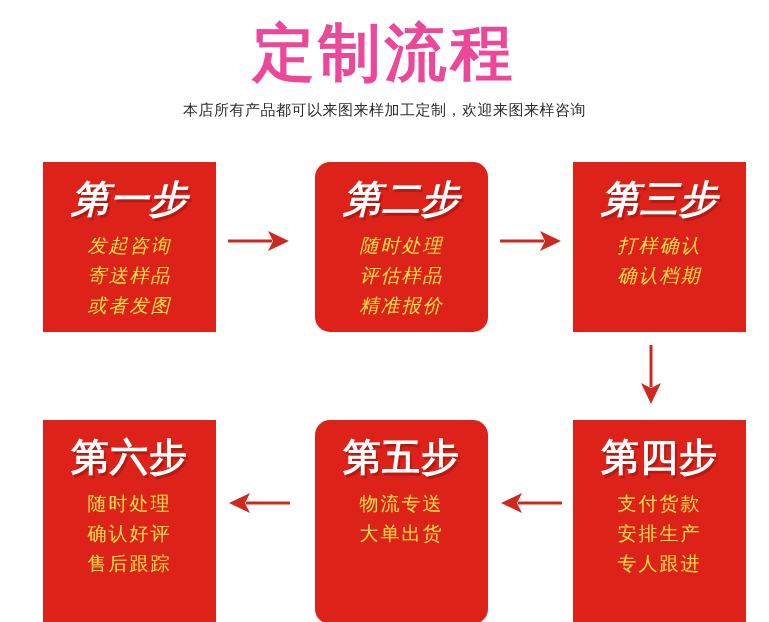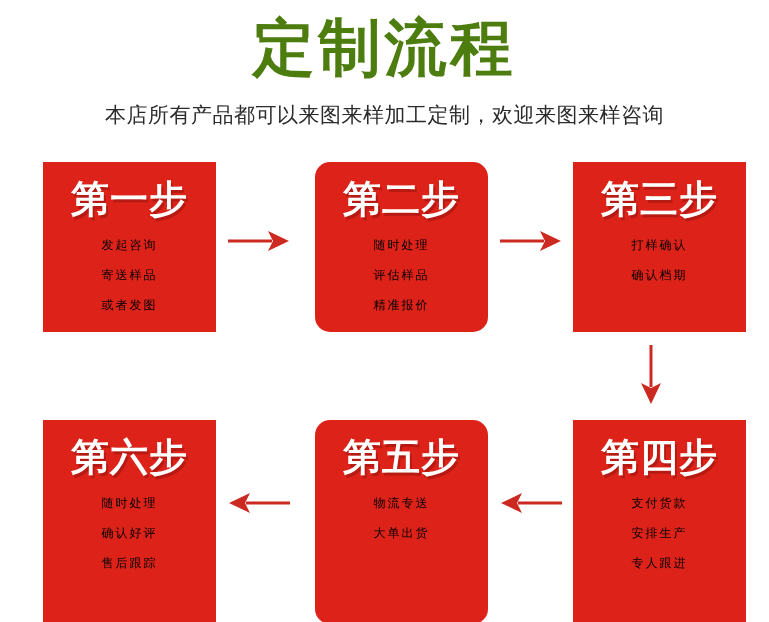--- a/index.html
+++ b/index.html
@@ -29,46 +29,46 @@
     width: 769px;
     text-align: center;
   }
   .main-title {
     margin: 0;
     padding-top: 22px;
     font-size: 62px;
     line-height: 1.0;
     font-weight: 700;
     letter-spacing: 4px;
-    color: #4d7c0f;
+    color: #ec4899;
     text-shadow:
        1px  1px 0 #ffffff,
        2px  2px 0 rgba(255,255,255,0.85),
       -1px -1px 0 rgba(255,255,255,0.6);
-    font-family: Liberation Mono, monospace;
+    font-family: Liberation Sans, sans-serif;
   }
   .subtitle {
     margin: 0;
     padding-top: 17px;
-    font-size: 21px;
+    font-size: 15px;
     color: #2b2b2b;
     letter-spacing: 0.5px;
     font-family: "DejaVu Sans", "Liberation Sans", sans-serif;
   }
 
   
   .step-box {
     position: absolute;
     width: 173px;
     background: #dd2319;
     box-sizing: border-box;
     text-align: center;
     overflow: hidden;
   }
-  .step-box.row-top { top: 162px; height: 170px; }
+  .step-box.row-top { top: 162px; height: 170px; font-style: italic; }
   .step-box.row-bottom { top: 420px; height: 204px; }
 
   .step-box.col-1 { left: 43px; }
   .step-box.col-2 { left: 315px; border-radius: 15px; }
   .step-box.col-3 { left: 573px; }
 
   .step-title {
     margin: 0;
     padding-top: 17px;
     font-size: 38px;
@@ -79,23 +79,23 @@
     text-shadow: 2px 3px 0 rgba(150,20,12,0.55);
     font-family: "DejaVu Sans", "Liberation Sans", sans-serif;
   }
 
   .step-lines {
     margin: 0;
     padding: 9px 0 0 0;
     list-style: none;
   }
   .step-line {
-    font-size: 12px;
+    font-size: 19px;
     line-height: 30px;
-    color: #000000;
+    color: #fde047;
     letter-spacing: 2px;
     font-family: "DejaVu Sans", "Liberation Sans", sans-serif;
   }
 
   
   .arrow {
     position: absolute;
   }
   .arrow-h-1 { left: 228px; top: 228px; }
   .arrow-h-2 { left: 500px; top: 228px; }

